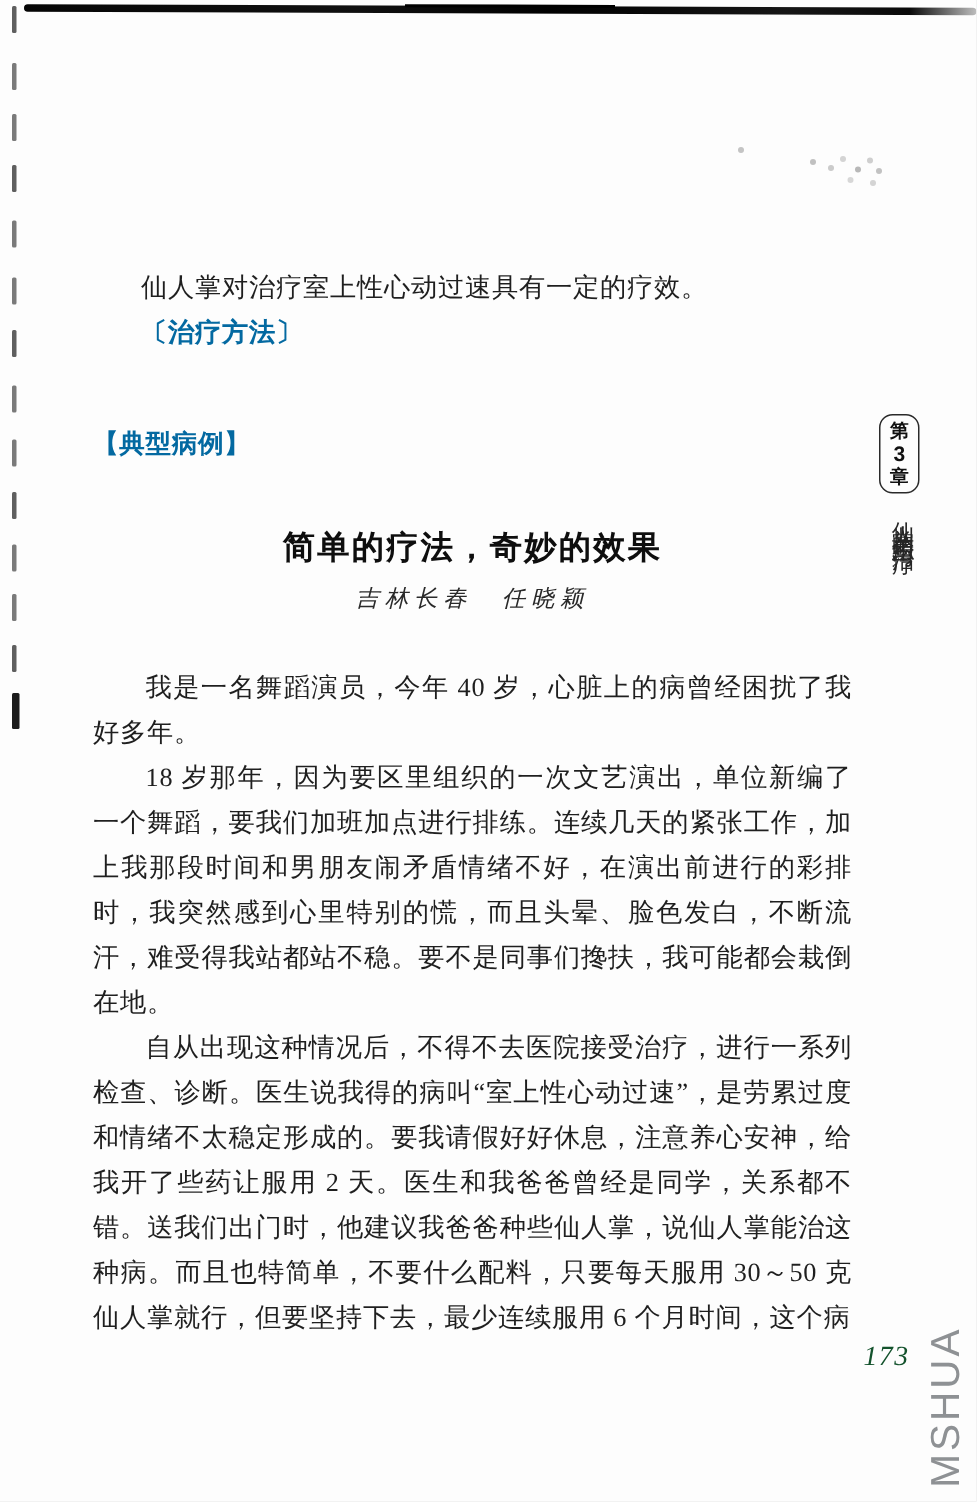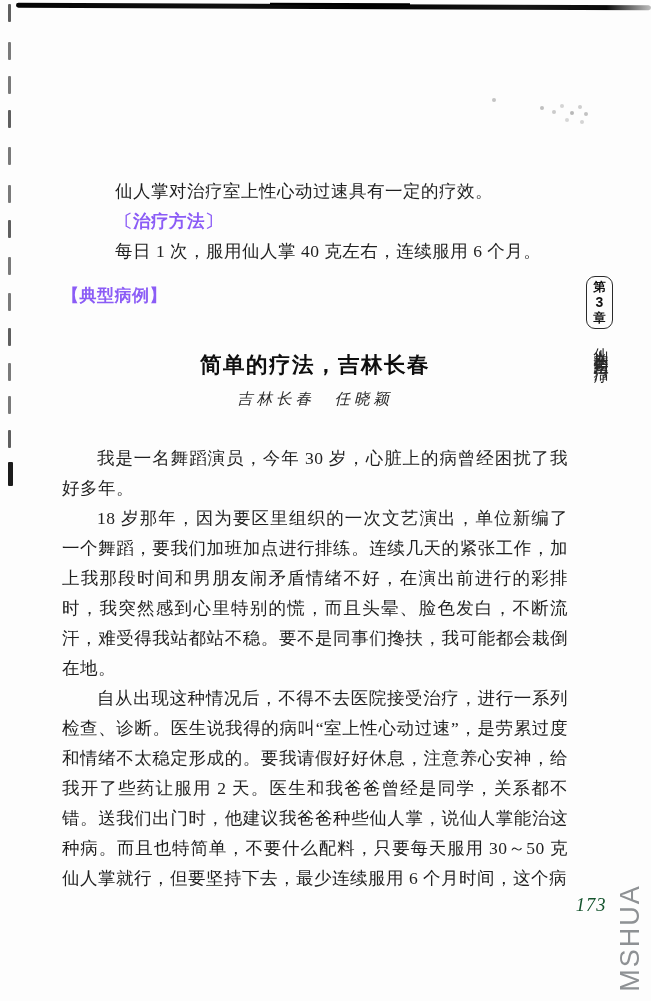--- a/index.html
+++ b/index.html
@@ -22,25 +22,25 @@
   .smudge{
     position:absolute;left:492px;top:98px;width:4px;height:4px;border-radius:50%;
     background:rgba(90,90,90,.35);
     box-shadow:48px 8px 0 rgba(100,100,100,.4),60px 12px 0 rgba(110,110,110,.35),
       68px 6px 0 rgba(120,120,120,.3),78px 13px 0 rgba(100,100,100,.45),
       86px 7px 0 rgba(120,120,120,.35),92px 14px 0 rgba(105,105,105,.4),
       73px 20px 0 rgba(130,130,130,.3),88px 22px 0 rgba(120,120,120,.3);
   }
   
   .intro{
-    position:absolute;left:80px;top:176px;width:506px;
+    position:absolute;left:59px;top:176px;width:506px;
     font-size:17.5px;line-height:30px;letter-spacing:.5px;
   }
   .intro p{margin:0;text-indent:2em;}
-  .bold-sans{font-family:"Liberation Sans","DejaVu Sans",sans-serif;font-weight:bold;color:#8b5cf6;}
+  .bold-sans{font-family:"Liberation Sans","DejaVu Sans",sans-serif;font-weight:bold;color:#0369a1;}
   .case-heading{
     position:absolute;left:62px;top:284px;font-size:17px;letter-spacing:.5px;
   }
   
   .art-title{
     position:absolute;left:62px;top:350px;width:506px;text-align:center;
     font-size:21.5px;letter-spacing:1.5px;color:#0e0e0e;
   }
   .byline{
     position:absolute;left:62px;top:389px;width:506px;text-align:center;
@@ -97,30 +97,29 @@
       <div class="dash" style="top: 363px; height: 18px; width: 3px; background: rgb(122, 122, 122);"></div>
       <div class="dash" style="top: 396px; height: 18px; width: 3px; background: rgb(122, 122, 122);"></div>
       <div class="dash" style="top: 430px; height: 18px; width: 3px; background: rgb(95, 95, 95);"></div>
       <div class="dash" style="top: 462px; height: 24px; width: 5px; background: rgb(28, 28, 28);"></div>
     </div>
   <div class="smudge"></div>
 
   <div class="intro">
     <p>仙人掌对治疗室上性心动过速具有一定的疗效。</p>
     <p class="bold-sans">〔治疗方法〕</p>
-    <p>每日 1 次，服用仙人掌 40 克左右，连续服用 6 个月。</p>
   </div>
 
   <div class="case-heading bold-sans">【典型病例】</div>
 
-  <div class="art-title bold-sans">简单的疗法，吉林长春</div>
+  <div class="art-title bold-sans">简单的疗法，奇妙的效果</div>
   <div class="byline">吉林长春　任晓颖</div>
 
   <div class="body-text">
-    <p>我是一名舞蹈演员，今年 30 岁，心脏上的病曾经困扰了我好多年。</p>
+    <p>我是一名舞蹈演员，今年 40 岁，心脏上的病曾经困扰了我好多年。</p>
     <p>18 岁那年，因为要区里组织的一次文艺演出，单位新编了一个舞蹈，要我们加班加点进行排练。连续几天的紧张工作，加上我那段时间和男朋友闹矛盾情绪不好，在演出前进行的彩排时，我突然感到心里特别的慌，而且头晕、脸色发白，不断流汗，难受得我站都站不稳。要不是同事们搀扶，我可能都会栽倒在地。</p>
     <p>自从出现这种情况后，不得不去医院接受治疗，进行一系列检查、诊断。医生说我得的病叫“室上性心动过速”，是劳累过度和情绪不太稳定形成的。要我请假好好休息，注意养心安神，给我开了些药让服用 2 天。医生和我爸爸曾经是同学，关系都不错。送我们出门时，他建议我爸爸种些仙人掌，说仙人掌能治这种病。而且也特简单，不要什么配料，只要每天服用 30～50 克仙人掌就行，但要坚持下去，最少连续服用 6 个月时间，这个病</p>
   </div>
 
   <div class="chapter-tab">
     <span>第</span>
     <span class="digit">3</span>
     <span>章</span>
   </div>
   <div class="chapter-title-v">仙人掌的药用与治疗</div>

